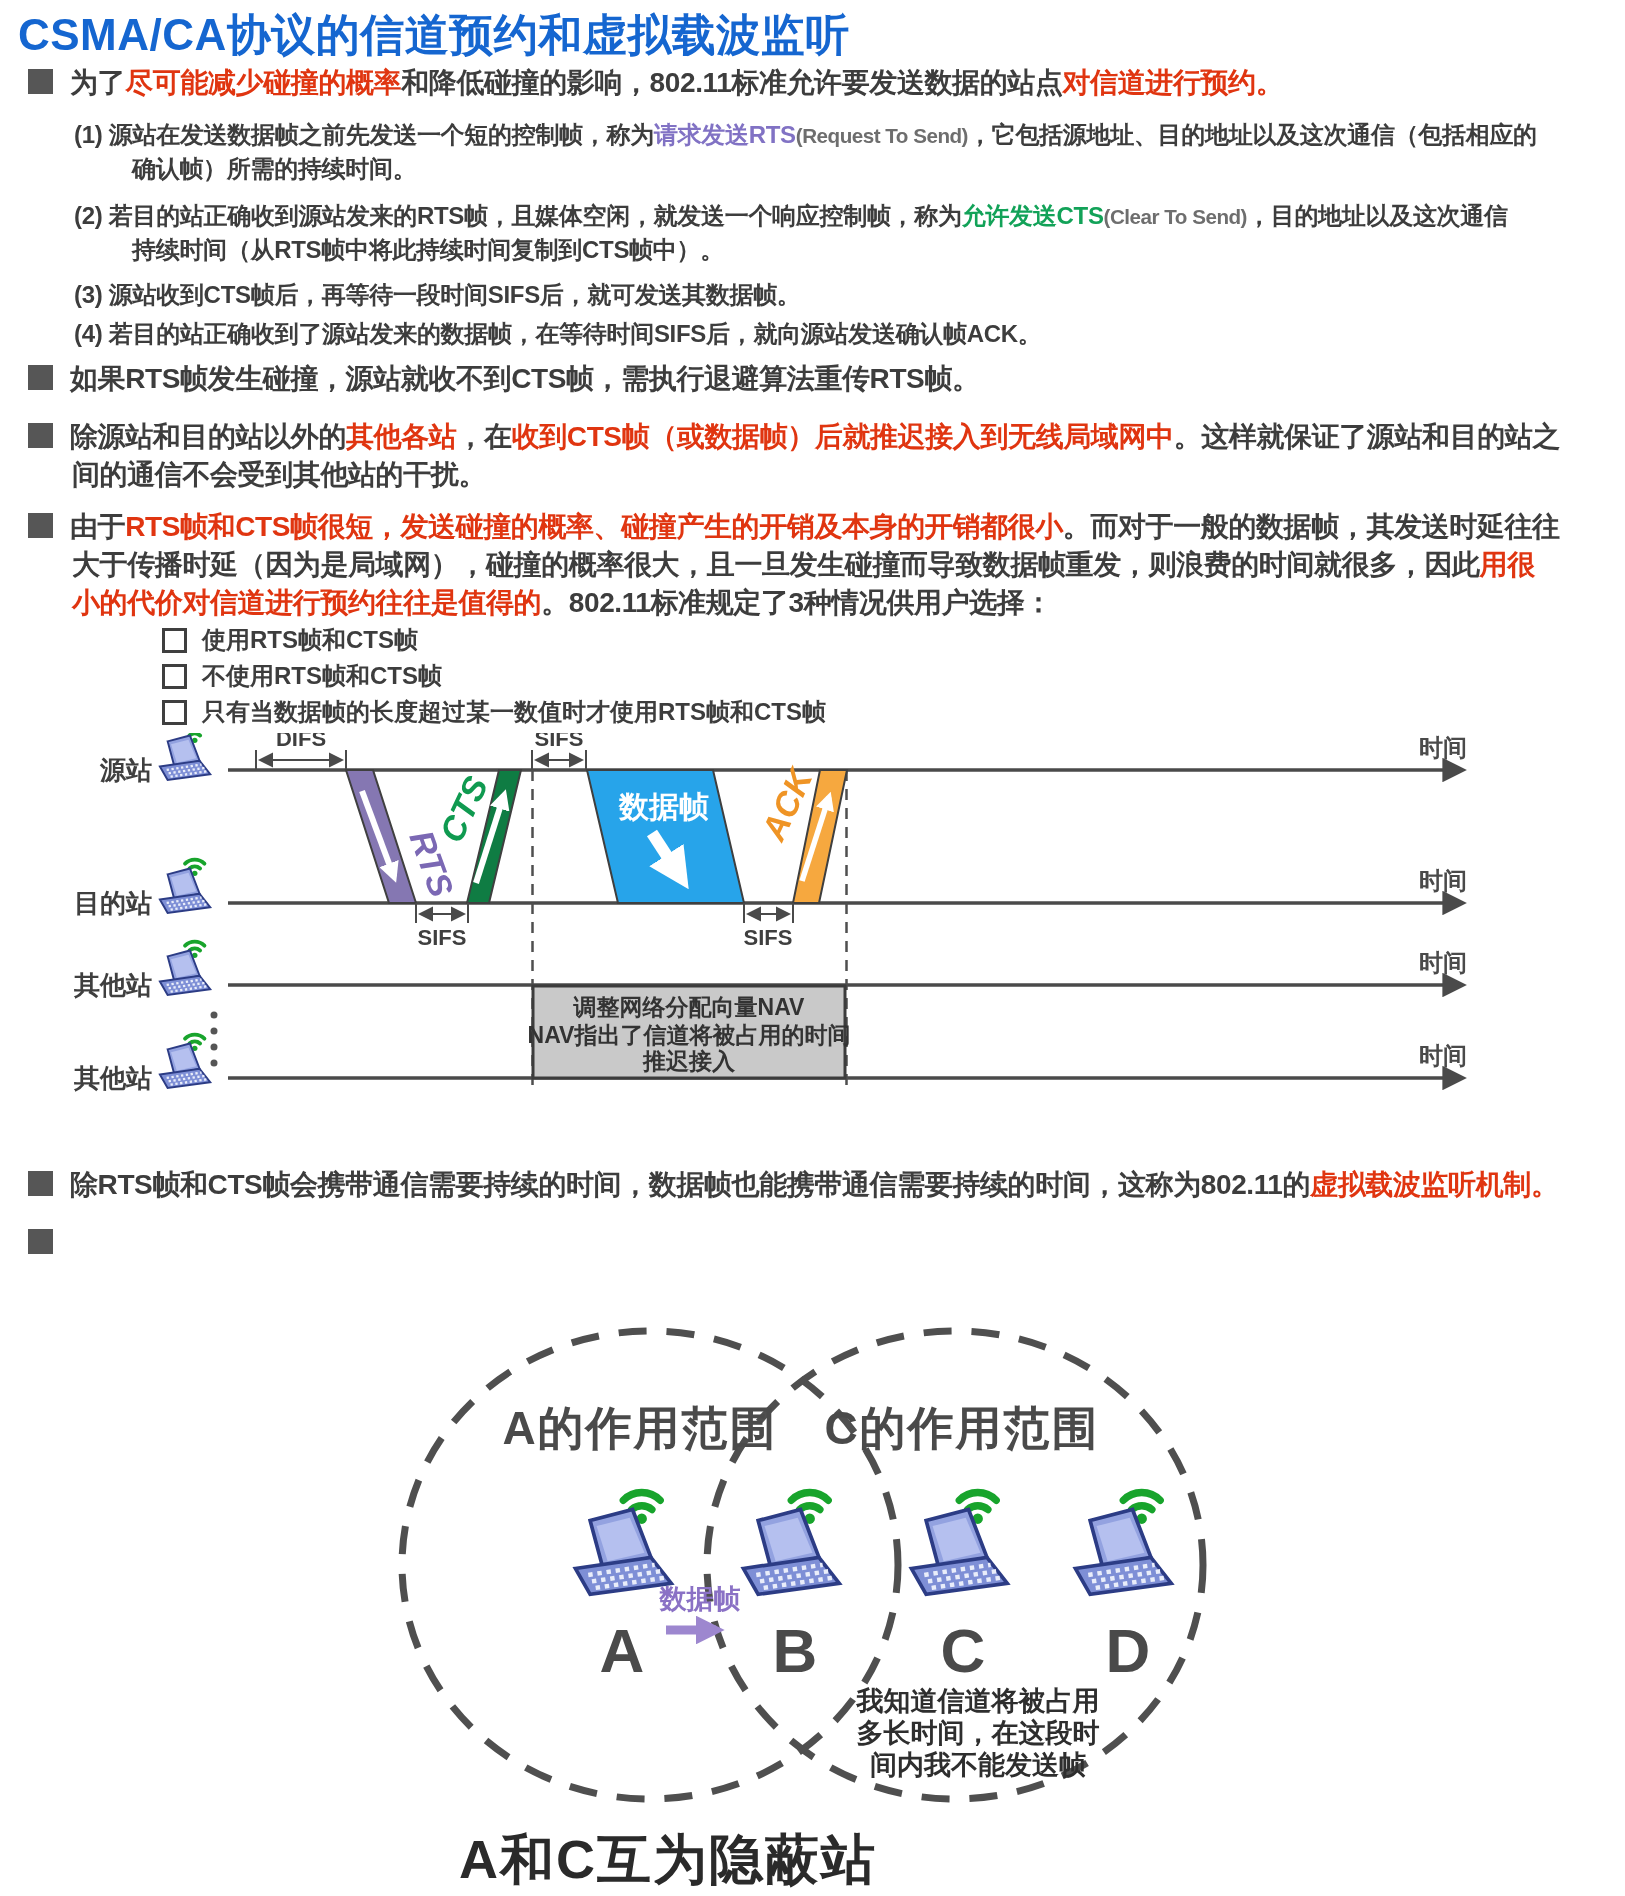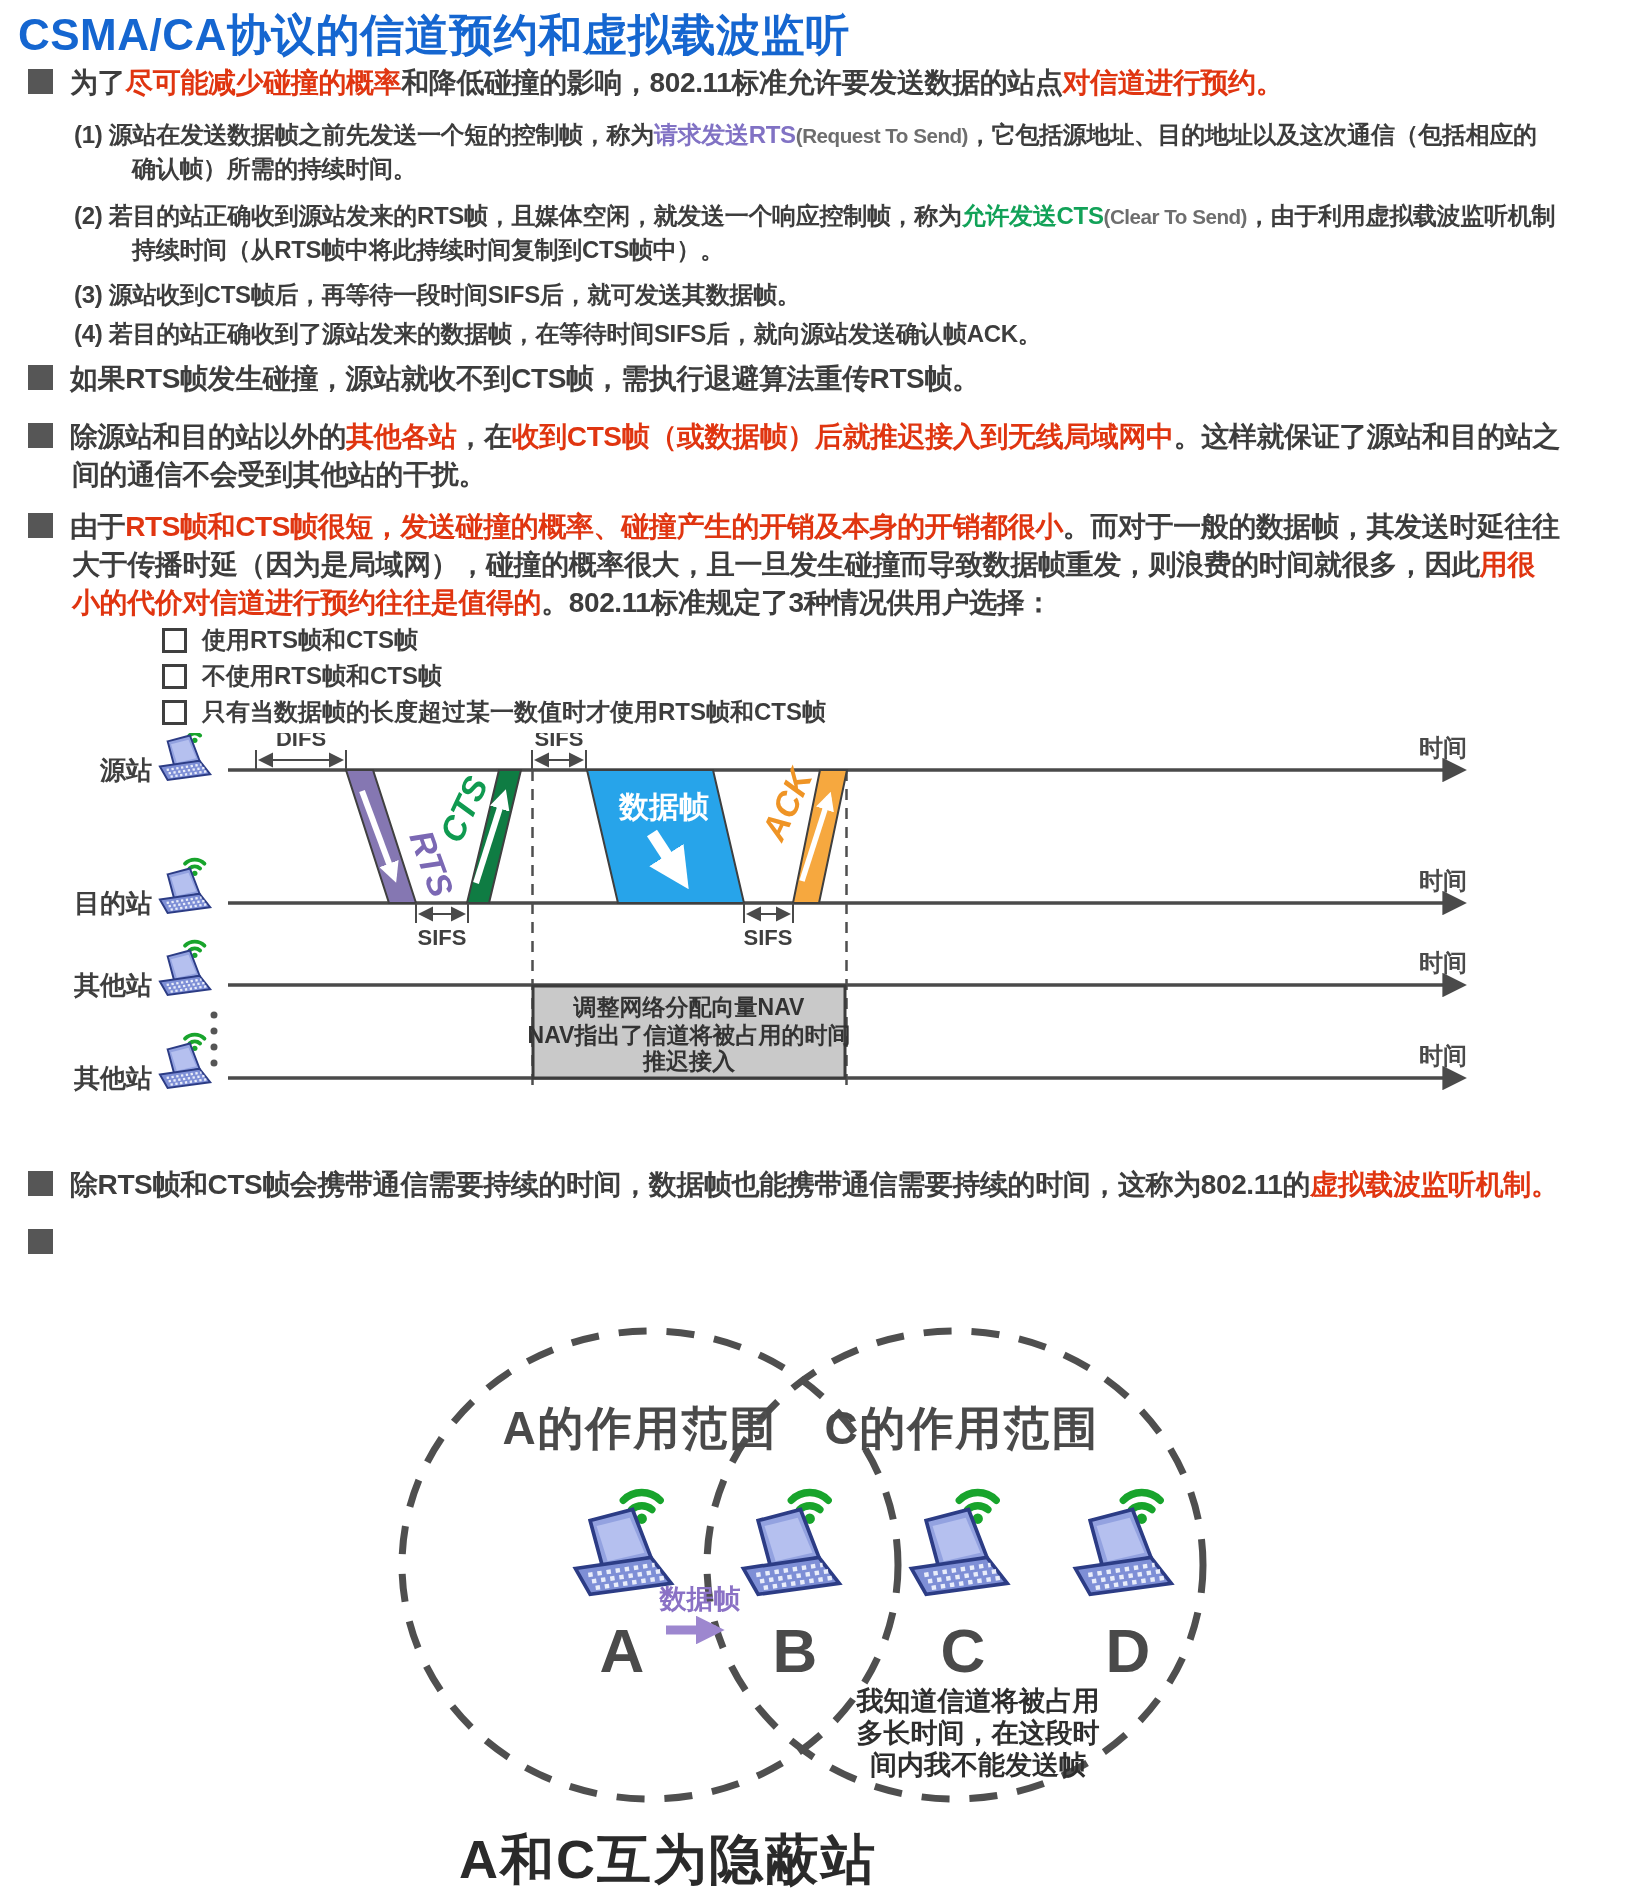--- a/index.html
+++ b/index.html
@@ -50,21 +50,21 @@
 </head>
 <body>
 
 <div id="page">
 
   <div class="title">CSMA/CA协议的信道预约和虚拟载波监听</div>
 
   <div class="textblock" id="textblock1">
     <div class="para"><span class="bullet"></span><span><span class="run-d">为了</span><span class="run-r">尽可能减少碰撞的概率</span><span class="run-d">和降低碰撞的影响，802.11标准允许要发送数据的站点</span><span class="run-r">对信道进行预约。</span></span></div>
     <div class="sub mt16"><span class="run-d">(1) 源站在发送数据帧之前先发送一个短的控制帧，称为</span><span class="run-p">请求发送RTS</span><span class="run-l">(Request To Send)</span><span class="run-d">，它包括源地址、目的地址以及这次通信（包括相应的</span><br><span class="run-d">确认帧）所需的持续时间。</span></div>
-    <div class="sub mt14"><span class="run-d">(2) 若目的站正确收到源站发来的RTS帧，且媒体空闲，就发送一个响应控制帧，称为</span><span class="run-g">允许发送CTS</span><span class="run-l">(Clear To Send)</span><span class="run-d">，由于利用虚拟载波监听机制</span><br><span class="run-d">持续时间（从RTS帧中将此持续时间复制到CTS帧中）。</span></div>
+    <div class="sub mt14"><span class="run-d">(2) 若目的站正确收到源站发来的RTS帧，且媒体空闲，就发送一个响应控制帧，称为</span><span class="run-g">允许发送CTS</span><span class="run-l">(Clear To Send)</span><span class="run-d">，目的地址以及这次通信</span><br><span class="run-d">持续时间（从RTS帧中将此持续时间复制到CTS帧中）。</span></div>
     <div class="sub mt12"><span class="run-d">(3) 源站收到CTS帧后，再等待一段时间SIFS后，就可发送其数据帧。</span></div>
     <div class="sub mt6"><span class="run-d">(4) 若目的站正确收到了源站发来的数据帧，在等待时间SIFS后，就向源站发送确认帧ACK。</span></div>
     <div class="para mt10"><span class="bullet"></span><span><span class="run-d">如果RTS帧发生碰撞，源站就收不到CTS帧，需执行退避算法重传RTS帧。</span></span></div>
     <div class="para mt20"><span class="bullet"></span><span><span class="run-d">除源站和目的站以外的</span><span class="run-r">其他各站</span><span class="run-d">，在</span><span class="run-r">收到CTS帧（或数据帧）后就推迟接入到无线局域网中</span><span class="run-d">。这样就保证了源站和目的站之</span><br><span class="run-d">间的通信不会受到其他站的干扰。</span></span></div>
     <div class="para mt8"><span class="bullet"></span><span><span class="run-d">由于</span><span class="run-r">RTS帧和CTS帧很短，发送碰撞的概率、碰撞产生的开销及本身的开销都很小</span><span class="run-d">。而对于一般的数据帧，其发送时延往往</span><br><span class="run-d">大于传播时延（因为是局域网），碰撞的概率很大，且一旦发生碰撞而导致数据帧重发，则浪费的时间就很多，因此</span><span class="run-r">用很</span><br><span class="run-r">小的代价对信道进行预约往往是值得的</span><span class="run-d">。802.11标准规定了3种情况供用户选择：</span></span></div>
 
     <div class="cb-row">
       <span class="cb-box"></span>
       <span>使用RTS帧和CTS帧</span>
     </div>

